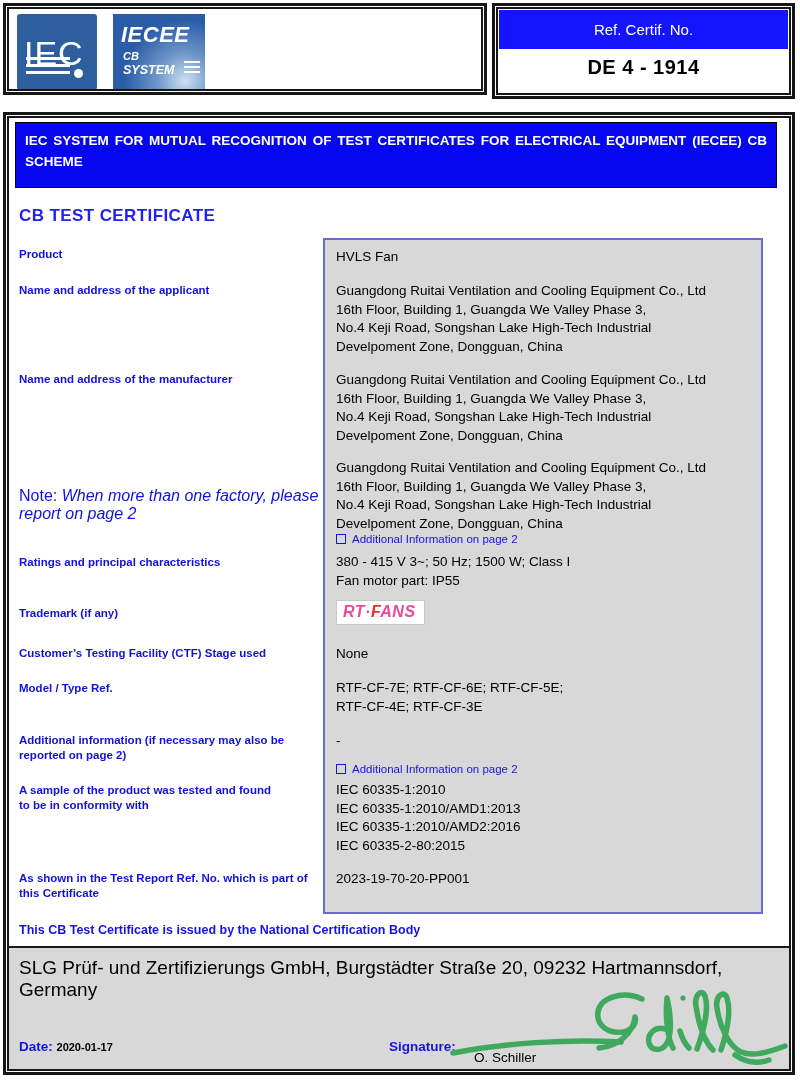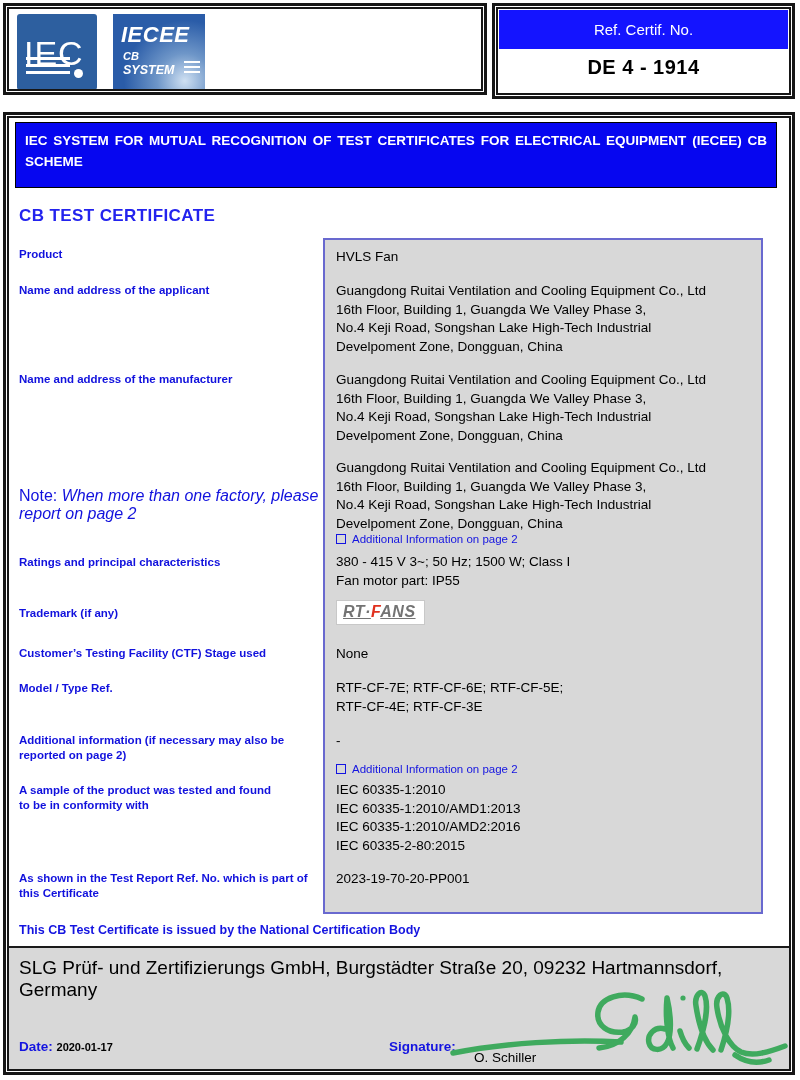--- a/index.html
+++ b/index.html
@@ -40,21 +40,21 @@
   .flabel { position:absolute; left:10px; width:300px; color:#1111dd; font-size:11.5px; font-weight:bold; line-height:15px; white-space:pre-line; }
   .fnote { position:absolute; left:10px; width:310px; color:#1111dd; font-size:16px; }
   .fnote i { font-style:italic; }
 
   .value-box { position:absolute; left:314px; top:120px; width:440px; height:676px; background:#d8d8d8; border:2px solid #6969cf; }
   .fvalue { position:absolute; left:11px; width:420px; color:#000; font-size:13.5px; line-height:18.5px; white-space:pre-line; }
   .chkline { position:absolute; left:11px; color:#1414e0; font-size:11.5px; display:flex; align-items:center; gap:6px; }
   .chk { width:10px; height:10px; border:1.5px solid #1414e0; background:#d8d8d8; display:inline-block; }
 
   .rtfans { position:absolute; left:11px; background:#fff; border:1px solid #c8c8c8; padding:2px 8px 3px 6px; font-style:italic; font-weight:bold; font-size:16px; letter-spacing:0.5px; white-space:nowrap; }
-  .rt-blue { color:#737373;text-decoration:underline; }
+  .rt-blue { color:#ec4899; }
   .rt-red { color:#e0301e; }
 
   .issued-line { position:absolute; left:10px; top:805px; color:#1414e0; font-size:12.5px; font-weight:bold; }
   .divider { position:absolute; left:0; right:0; top:828px; height:2px; background:#1a1a1a; }
   .footer-gray { position:absolute; left:0; right:0; top:830px; bottom:0; background:#d8d8d8; }
   .ncb-line { position:absolute; left:10px; top:9px; color:#000; font-size:19px; }
   .date-label, .sig-label { color:#1414e0; font-size:13.5px; font-weight:bold; display:inline; }
   .date-value { color:#000; font-size:11px; display:inline;font-weight:bold; }
   .date-row { position:absolute; left:10px; top:89px; }
   .sig-row { position:absolute; left:380px; top:89px; }

